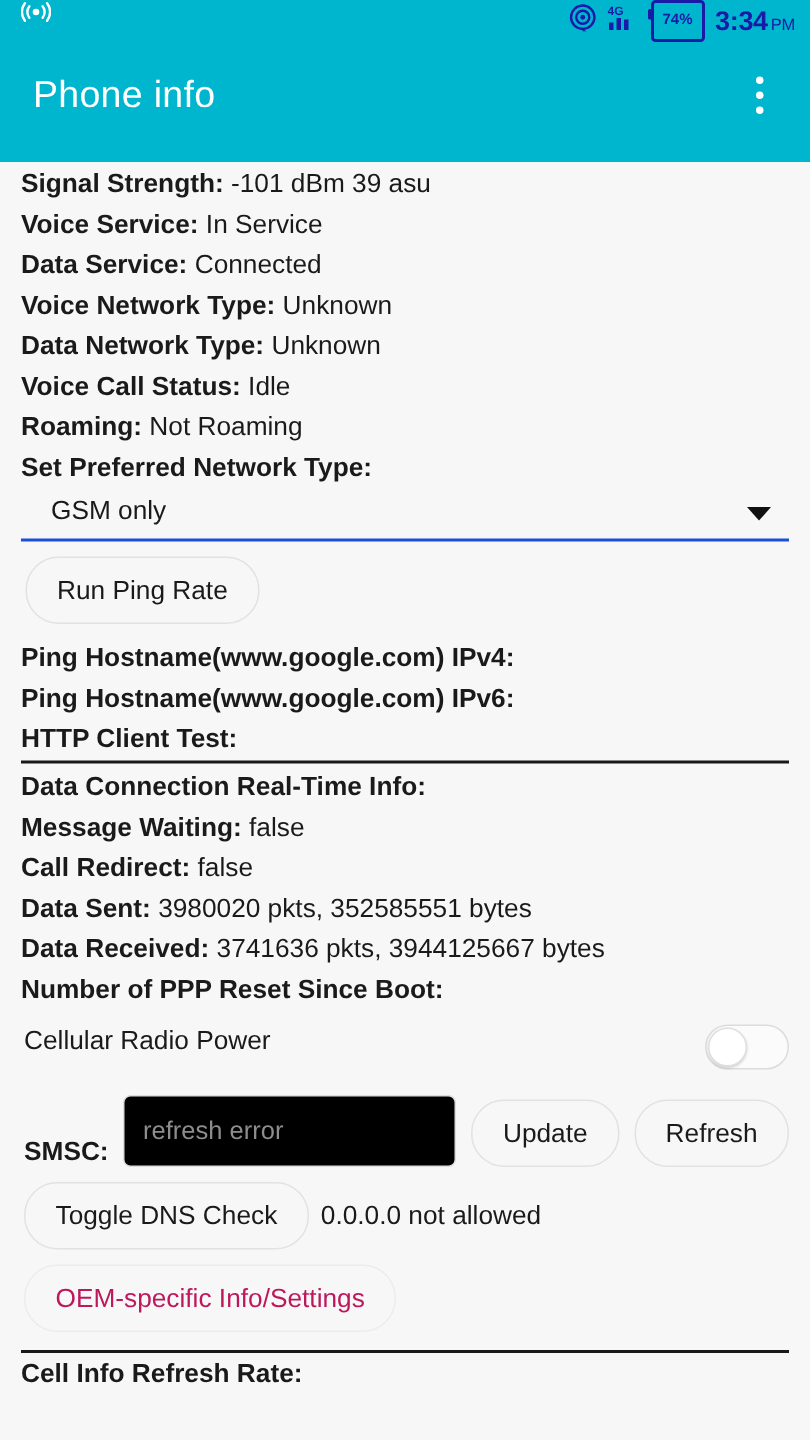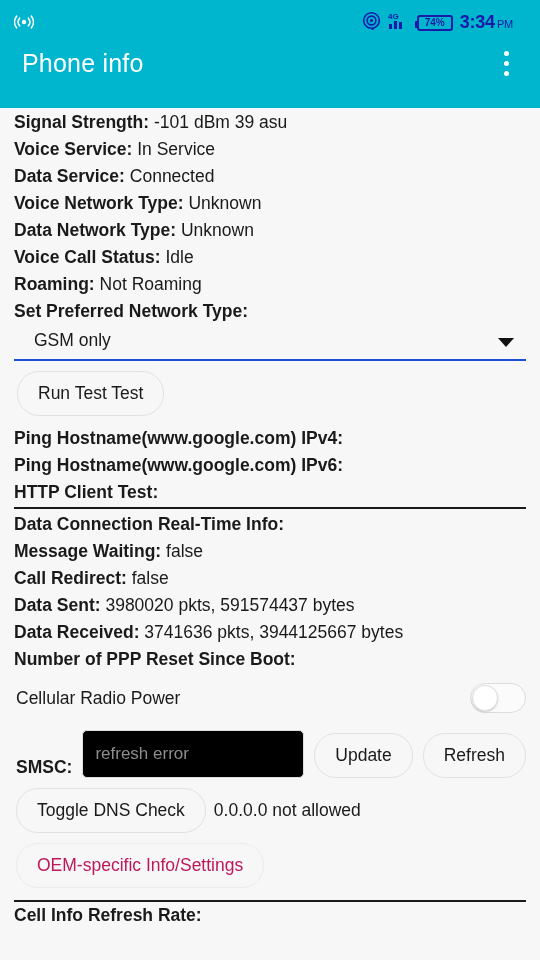--- a/index.html
+++ b/index.html
@@ -6,31 +6,31 @@
   html, body {
     width:540px; height:960px;
     background:#f7f7f7;
     font-family:"Liberation Sans", sans-serif;
     overflow:hidden;
   }
 
   
   .status-bar{
     height:34px; background:#00b6ce;
-    display:flex; align-items:flex-end;
-    padding:0 27px 0 14px; color:#ffffff;
+    display:flex; align-items:flex-start;
+    padding:0 10px 0 14px; color:#ffffff;
   }
   .status-left{ display:flex; align-items:center; gap:6px; }
   .status-right{ margin-left:auto; display:flex; align-items:center; gap:7px;
                  color:#1a1aa8; }
   .sb-icon{ display:block; }
   .battery{
     display:flex; align-items:center; justify-content:center;
     border:2px solid #1a1aa8; border-radius:3px;
-    height:16px; min-width:36px; padding:0 2px; position:relative;
+    height:28px; min-width:36px; padding:0 2px; position:relative;
   }
   .battery:before{
     content:""; position:absolute; left:-4px; top:4px;
     width:3px; height:7px; background:#1a1aa8; border-radius:1px 0 0 1px;
   }
   .battery span{ font-size:10px; font-weight:bold; color:#1a1aa8; line-height:1; }
   .clock{ font-size:18px; font-weight:bold; color:#1a1aa8; letter-spacing:-.2px; }
   .clock .ampm{ font-size:11px; font-weight:normal; margin-left:2px; }
 
   
@@ -77,21 +77,21 @@
     font-size:17.5px; color:#1a1a1a;
     padding:11px 20px; cursor:pointer;
     font-family:"Liberation Sans", sans-serif;
   }
   .btn.disabled{ color:#be185d; border-color:#ececec; cursor:default; }
 
   .ping-btn-wrap{ padding:10px 0 8px 3px; }
 
   
   .toggle-row{
-    display:flex; align-items:center; justify-content:space-between;
+    display:flex; align-items:flex-start; justify-content:space-between;
     padding:11px 0 11px 2px;
   }
   .toggle-label{ font-size:17.5px; color:#1a1a1a; }
   .switch{
     width:56px; height:30px; border-radius:15px;
     background:#fbfbfb; border:1px solid #dcdcdc;
     position:relative; cursor:pointer; flex:0 0 auto;
   }
   .switch .thumb{
     position:absolute; left:1px; top:1px;
@@ -205,21 +205,21 @@
   <div class="info-line">
     <b>Set Preferred Network Type:</b>
   </div>
 
   <div class="spinner">
     <span class="sel">GSM only</span>
     <span class="caret"></span>
   </div>
 
   <div class="ping-btn-wrap">
-    <button class="btn">Run Test Test</button>
+    <button class="btn">Run Ping Rate</button>
   </div>
 
   <div class="info-line">
     <b>Ping Hostname(www.google.com) IPv4:</b>
   </div>
   <div class="info-line">
     <b>Ping Hostname(www.google.com) IPv6:</b>
   </div>
   <div class="info-line">
     <b>HTTP Client Test:</b>
@@ -233,21 +233,21 @@
   <div class="info-line">
     <b>Message Waiting:</b>
     <span class="val">false</span>
   </div>
   <div class="info-line">
     <b>Call Redirect:</b>
     <span class="val">false</span>
   </div>
   <div class="info-line">
     <b>Data Sent:</b>
-    <span class="val">3980020 pkts, 591574437 bytes</span>
+    <span class="val">3980020 pkts, 352585551 bytes</span>
   </div>
   <div class="info-line">
     <b>Data Received:</b>
     <span class="val">3741636 pkts, 3944125667 bytes</span>
   </div>
   <div class="info-line">
     <b>Number of PPP Reset Since Boot:</b>
   </div>
 
   <div class="toggle-row">

